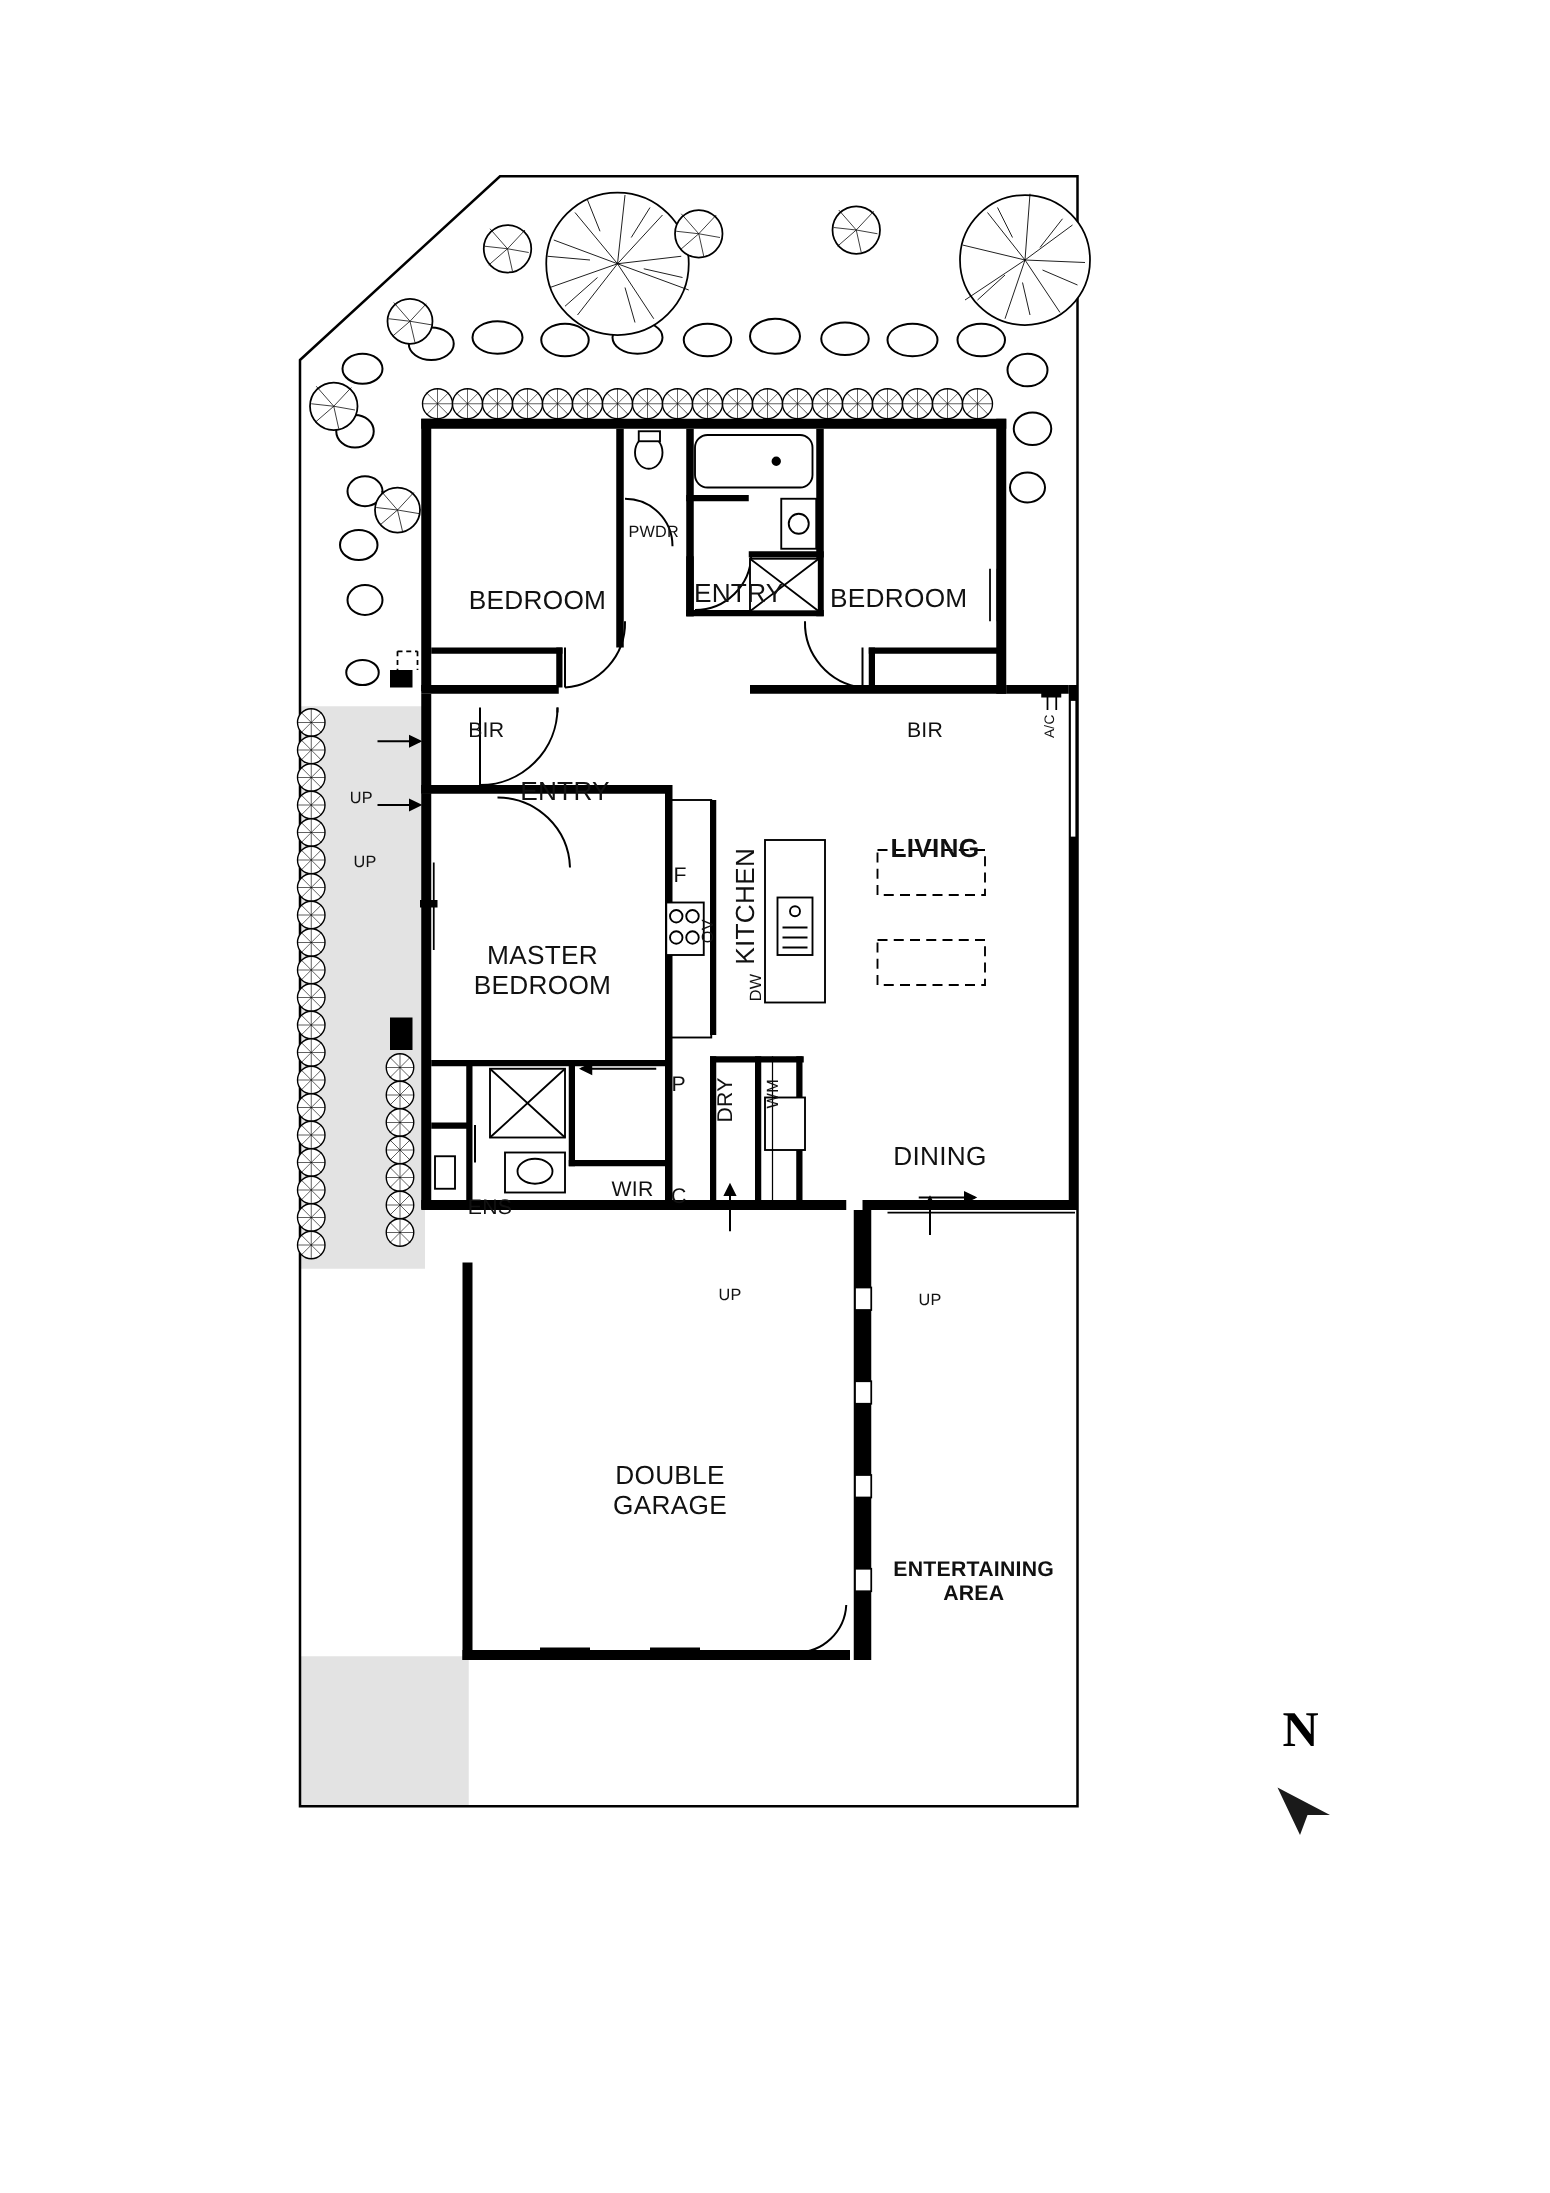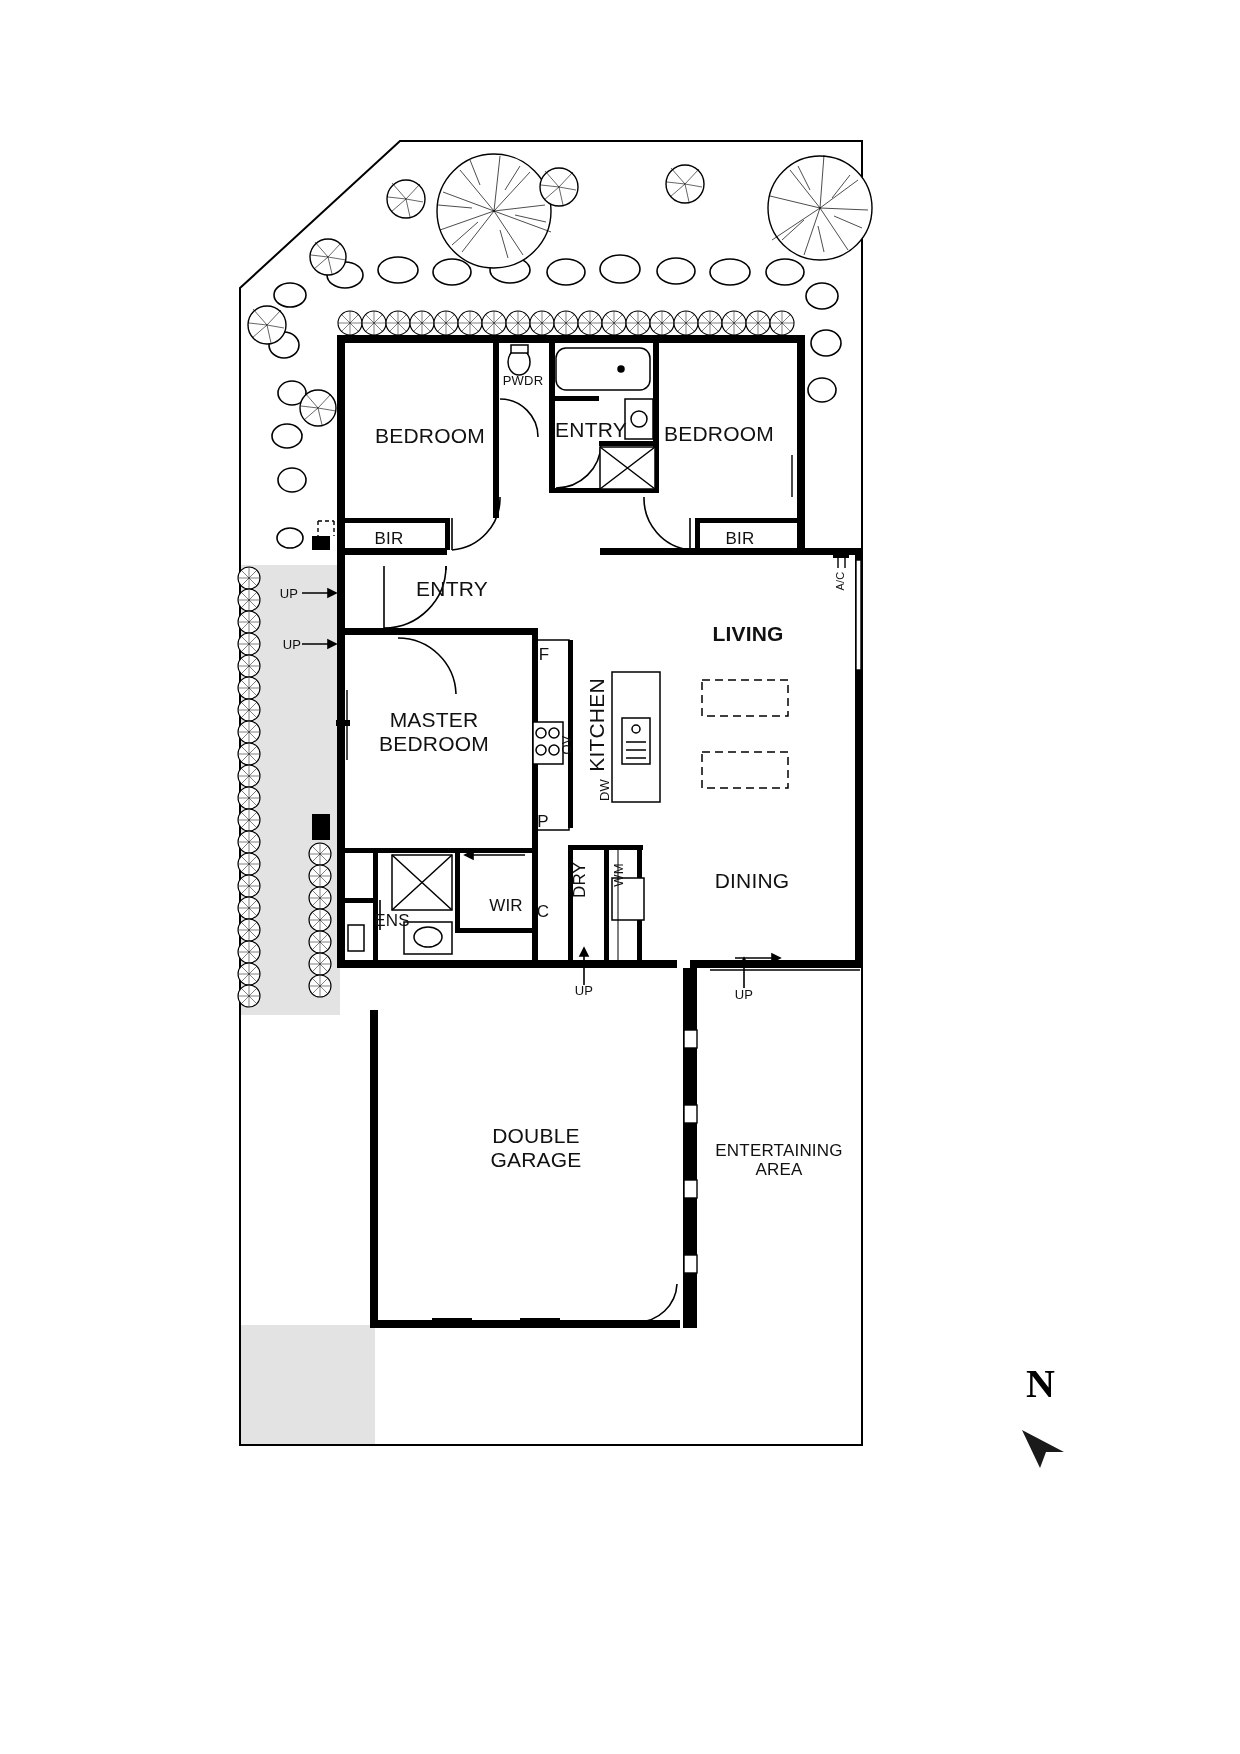--- a/index.html
+++ b/index.html
@@ -28,21 +28,21 @@
     white-space: pre;
     text-align: center;
     line-height: 1.12;
     letter-spacing: 0.2px;
   }
   .lbl.big   { font-size: 21px; }
   .lbl.mid   { font-size: 17px; }
   .lbl.small { font-size: 13px; }
   .lbl.tiny  { font-size: 11px; }
   .lbl.rot90 { transform-origin: 50% 50%; transform: translate(-50%,-50%) rotate(-90deg); }
-  .lbl.ctr   { transform: translate(-50%, -50%); }
+  .lbl.ctr   { transform: translate(-50%, -50%); margin-top: 45px; }
   .compass-n {
     position: absolute;
     font-family: "Liberation Serif", serif;
     font-weight: bold;
     font-size: 40px;
   }
 </style>
 </head>
 <body>
 
@@ -430,21 +430,21 @@
 <div class="lbl big ctr" style="left:748px; top:634px;font-weight:bold;">LIVING</div>
 <div class="lbl big ctr" style="left:434px; top:732px;">MASTER
 BEDROOM</div>
 <div class="lbl big rot90" style="left:597px; top:725px;">KITCHEN</div>
 <div class="lbl big ctr" style="left:752px; top:881px;">DINING</div>
 <div class="lbl mid ctr" style="left:506px; top:906px;">WIR</div>
 <div class="lbl mid ctr" style="left:392px; top:921px;text-align:right;">ENS</div>
 <div class="lbl mid rot90" style="left:580px; top:880px;">DRY</div>
 <div class="lbl big ctr" style="left:536px; top:1148px;">DOUBLE
 GARAGE</div>
-<div class="lbl mid ctr" style="left:779px; top:1160px;">ENTERTAINING
+<div class="lbl mid ctr" style="left:779px; top:1220px;font-weight:bold;">ENTERTAINING
 AREA</div>
 
 <div class="lbl mid ctr" style="left:544px; top:655px;">F</div>
 <div class="lbl small rot90" style="left:567px; top:745px;">OV</div>
 <div class="lbl small rot90" style="left:605px; top:790px;">DW</div>
 <div class="lbl mid ctr" style="left:543px; top:822px;">P</div>
 <div class="lbl mid ctr" style="left:543px; top:912px;">C</div>
 <div class="lbl small rot90" style="left:619px; top:875px;">WM</div>
 <div class="lbl tiny rot90" style="left:840px; top:581px;">A/C</div>
 <div class="lbl small ctr" style="left:289px; top:594px;">UP</div>

